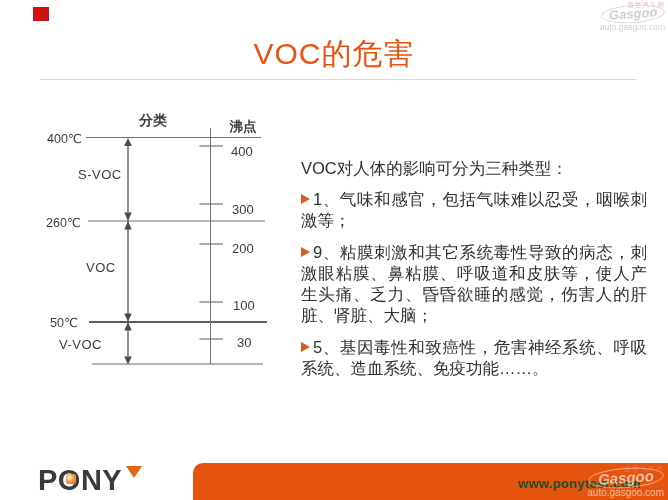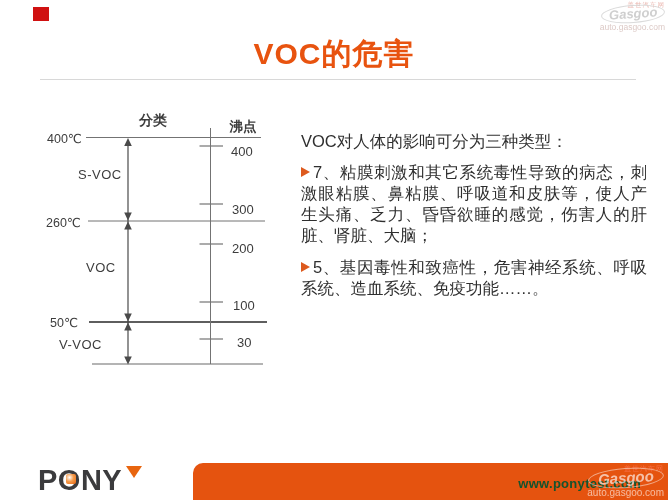--- a/index.html
+++ b/index.html
@@ -18,21 +18,21 @@
     left: 33px; top: 7px;
     width: 16px; height: 14px;
     background: #D01111;
   }
   .slide-title {
     position: absolute;
     left: 0; top: 34px;
     width: 668px;
     text-align: center;
     font-size: 30px;
-    font-weight: bold;
+    font-weight: normal;
     letter-spacing: 1px;
     color: #E8530F;
   }
   .title-divider {
     position: absolute;
     left: 40px; top: 79px;
     width: 596px; height: 1px;
     background: #D8D8D8;
   }
   
@@ -48,21 +48,21 @@
   
   .body-text {
     position: absolute;
     left: 301px; top: 131px;
     width: 346px;
     color: #2F2F2F;
     font-size: 16.5px;
     line-height: 21px;
     text-align: justify;
   }
-  .body-text p.intro { margin-bottom: 10px; }
+  .body-text p.intro { margin-bottom: 10px; margin-top: 27px; }
   .body-text p.bullet { margin-bottom: 11px; }
   .arrow-bullet {
     display: inline-block;
     width: 0; height: 0;
     border-top: 5px solid transparent;
     border-bottom: 5px solid transparent;
     border-left: 9px solid #DD5A1E;
     margin-right: 3px;
     transform: translateY(-1px);
   }
@@ -209,21 +209,22 @@
       <text x="198" y="62" font-size="13">400</text>
       <text x="199" y="120" font-size="13">300</text>
       <text x="199" y="159" font-size="13">200</text>
       <text x="200" y="216" font-size="13">100</text>
       <text x="204" y="253" font-size="13">30</text>
     </svg>
   </div>
 
   <div class="body-text">
     <p class="intro">VOC对人体的影响可分为三种类型：</p>
-    <p class="bullet"><span class="arrow-bullet"></span><span>7、粘膜刺激和其它系统毒性导致的病态，刺激眼粘膜、鼻粘膜、呼吸道和皮肤等，使人产生头痛、乏力、昏昏欲睡的感觉，伤害人的肝脏、肾脏、大脑；</span></p>
+    <p class="bullet"><span class="arrow-bullet"></span><span>1、气味和感官，包括气味难以忍受，咽喉刺激等；</span></p>
+    <p class="bullet"><span class="arrow-bullet"></span><span>9、粘膜刺激和其它系统毒性导致的病态，刺激眼粘膜、鼻粘膜、呼吸道和皮肤等，使人产生头痛、乏力、昏昏欲睡的感觉，伤害人的肝脏、肾脏、大脑；</span></p>
     <p class="bullet"><span class="arrow-bullet"></span><span>5、基因毒性和致癌性，危害神经系统、呼吸系统、造血系统、免疫功能……。</span></p>
   </div>
 
   <div class="footer-bar"></div>
 
   <div class="pony-logo">
     <span>PONY</span>
     <span class="logo-o-accent"></span>
     <span class="logo-y-accent"></span>
   </div>

